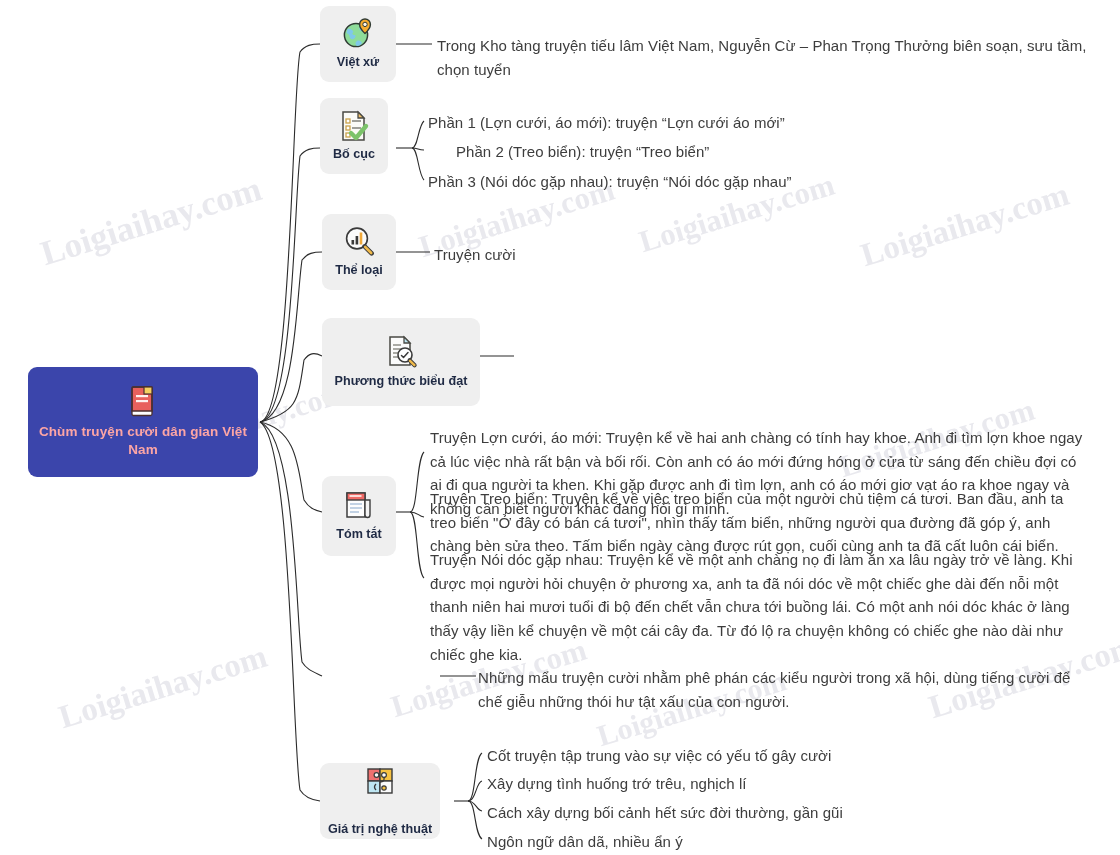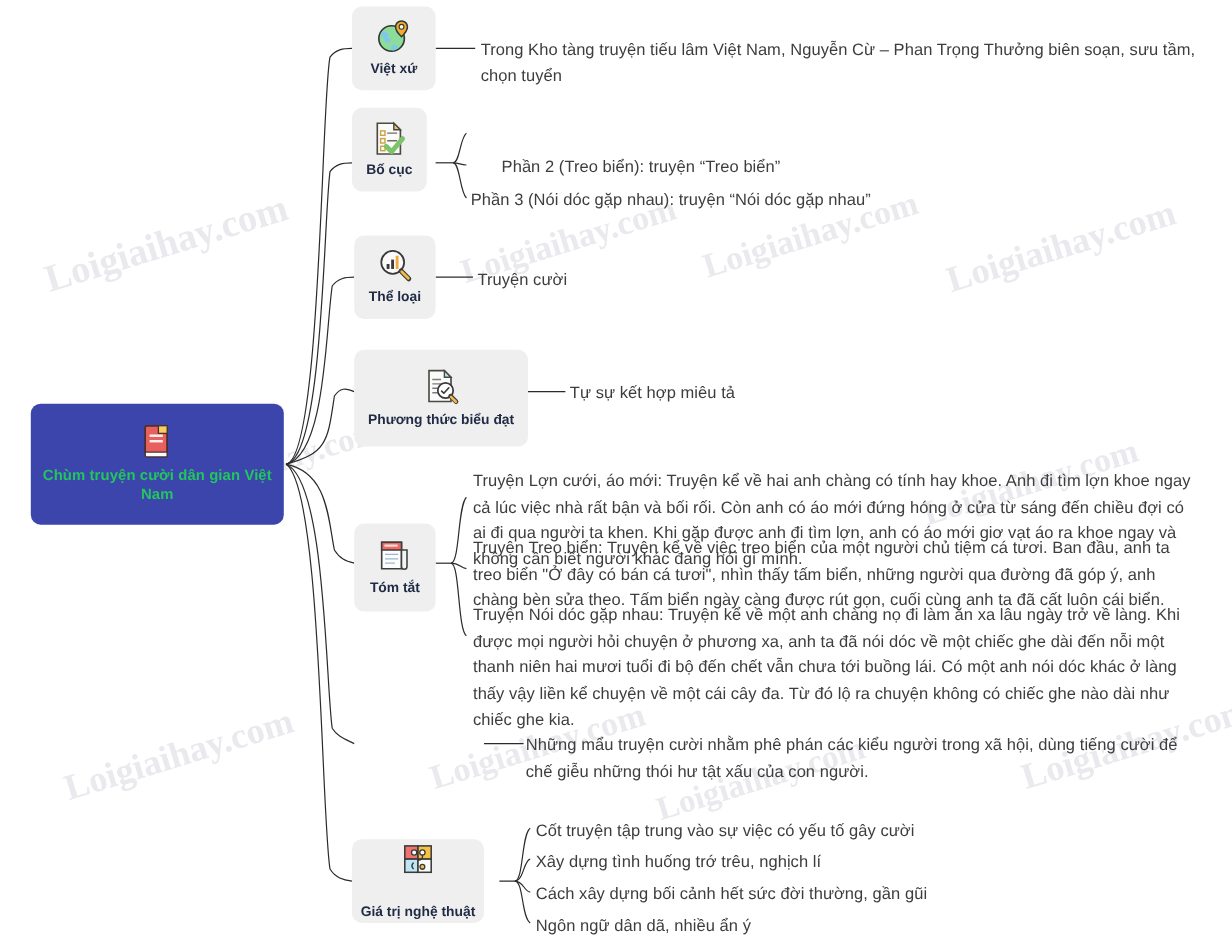--- a/index.html
+++ b/index.html
@@ -27,21 +27,21 @@
   #links path,#links line{fill:none;stroke:#2b2b2b;stroke-width:1.1;}
 
   
   .root{
     position:absolute;left:28px;top:367px;width:230px;height:110px;
     background:#3b45ab;border-radius:9px;
     display:flex;flex-direction:column;align-items:center;justify-content:center;
     z-index:3;box-sizing:border-box;padding:6px 10px;
   }
   .root .root-label{
-    color:#22c55e;font-size:13.5px;font-weight:bold;line-height:1.32;
+    color:#fca5a5;font-size:13.5px;font-weight:bold;line-height:1.32;
     text-align:center;margin-top:6px;letter-spacing:.1px;
   }
 
   
   .node{
     position:absolute;background:#efefef;border-radius:9px;
     display:flex;flex-direction:column;align-items:center;justify-content:center;
     z-index:3;box-sizing:border-box;
   }
   .node .node-label{
@@ -214,26 +214,26 @@
         <path d="M21,13 q1,5 -4,5" fill="none" stroke="#3a3a3a" stroke-width="1.3"></path>
         <path d="M13,20 q-3,3 0,6" fill="none" stroke="#3a3a3a" stroke-width="1.3"></path>
         <circle cx="21" cy="24" r="2.2" fill="#f6c243" stroke="#3a3a3a" stroke-width="1.2"></circle>
       </svg>
     </span>
     <div class="node-label">Giá trị nghệ thuật</div>
   </div>
 
   <div class="leaf" style="left:437px;top:34px;width:660px;">Trong Kho tàng truyện tiếu lâm Việt Nam, Nguyễn Cừ – Phan Trọng Thưởng biên soạn, sưu tầm, chọn tuyển</div>
 
+  <div class="leaf" style="left:428px;top:111px;width:600px;">Phần 1 (Lợn cưới, áo mới): truyện “Lợn cưới áo mới”</div>
   <div class="leaf" style="left:428px;top:140px;width:600px;margin-left:28px;">Phần 2 (Treo biển): truyện “Treo biển”</div>
   <div class="leaf" style="left:428px;top:170px;width:600px;">Phần 3 (Nói dóc gặp nhau): truyện “Nói dóc gặp nhau”</div>
 
   <div class="leaf" style="left:434px;top:243px;width:400px;">Truyện cười</div>
 
-  <div class="leaf" style="left:518px;top:346px;width:400px;">Tự sự kết hợp miêu tả</div>
 
   <div class="leaf para" style="left:430px;top:426px;width:662px;">Truyện Lợn cưới, áo mới: Truyện kể về hai anh chàng có tính hay khoe. Anh đi tìm lợn khoe ngay cả lúc việc nhà rất bận và bối rối. Còn anh có áo mới đứng hóng ở cửa từ sáng đến chiều đợi có ai đi qua người ta khen. Khi gặp được anh đi tìm lợn, anh có áo mới giơ vạt áo ra khoe ngay và không cần biết người khác đang hỏi gì mình.</div>
   <div class="leaf para" style="left:430px;top:487px;width:662px;">Truyện Treo biển: Truyện kể về việc treo biển của một người chủ tiệm cá tươi. Ban đầu, anh ta treo biển "Ở đây có bán cá tươi", nhìn thấy tấm biển, những người qua đường đã góp ý, anh chàng bèn sửa theo. Tấm biển ngày càng được rút gọn, cuối cùng anh ta đã cất luôn cái biển.</div>
   <div class="leaf para" style="left:430px;top:548px;width:662px;">Truyện Nói dóc gặp nhau: Truyện kể về một anh chàng nọ đi làm ăn xa lâu ngày trở về làng. Khi được mọi người hỏi chuyện ở phương xa, anh ta đã nói dóc về một chiếc ghe dài đến nỗi một thanh niên hai mươi tuổi đi bộ đến chết vẫn chưa tới buồng lái. Có một anh nói dóc khác ở làng thấy vậy liền kể chuyện về một cái cây đa. Từ đó lộ ra chuyện không có chiếc ghe nào dài như chiếc ghe kia.</div>
 
   <div class="leaf para" style="left:478px;top:666px;width:608px;">Những mẩu truyện cười nhằm phê phán các kiểu người trong xã hội, dùng tiếng cười để chế giễu những thói hư tật xấu của con người.</div>
 
   <div class="leaf" style="left:487px;top:744px;width:520px;">Cốt truyện tập trung vào sự việc có yếu tố gây cười</div>
   <div class="leaf" style="left:487px;top:772px;width:520px;">Xây dựng tình huống trớ trêu, nghịch lí</div>
   <div class="leaf" style="left:487px;top:801px;width:520px;">Cách xây dựng bối cảnh hết sức đời thường, gần gũi</div>

